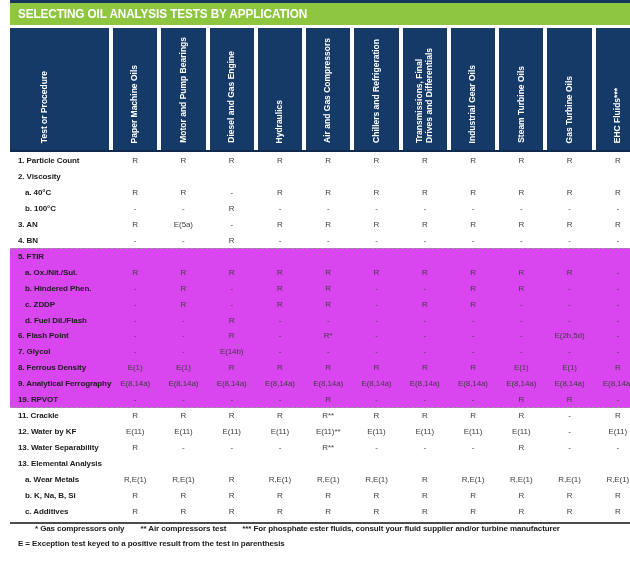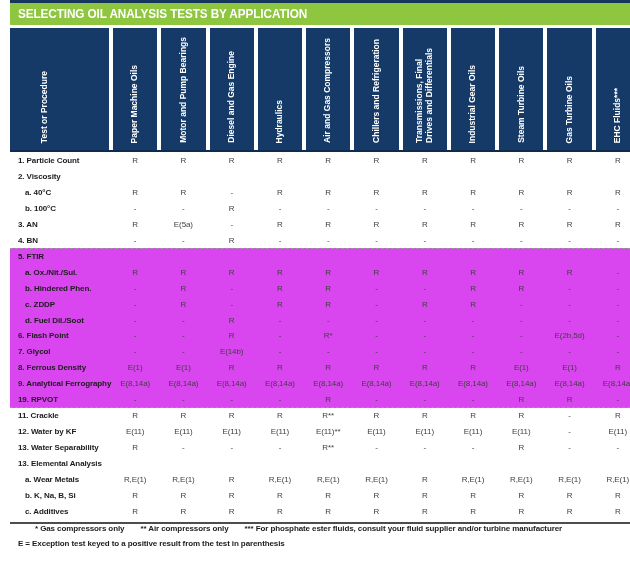--- a/index.html
+++ b/index.html
@@ -242,21 +242,21 @@
             <div class="cell val">R</div>
             <div class="cell val">R</div>
             <div class="cell val">-</div>
             <div class="cell val">R</div>
             <div class="cell val">R</div>
             <div class="cell val">-</div>
             <div class="cell val">-</div>
             <div class="cell val">-</div>
           </div>
           <div class="row">
-            <div class="cell lbl indent">d. Fuel Dil./Soot</div>
+            <div class="cell lbl indent">d. Fuel Dil./Flash</div>
             <div class="cell val">-</div>
             <div class="cell val">-</div>
             <div class="cell val">R</div>
             <div class="cell val">-</div>
             <div class="cell val">-</div>
             <div class="cell val">-</div>
             <div class="cell val">-</div>
             <div class="cell val">-</div>
             <div class="cell val">-</div>
             <div class="cell val">-</div>
@@ -434,18 +434,18 @@
           </div>
         </div>
       </div>
 
     <div class="bottom-rule"></div>
   </div>
 
   <div class="footnotes">
     <div class="fn-line1">
       <span>* Gas compressors only</span>
-      <span>** Air compressors only</span>
+      <span>** Air compressors test</span>
       <span>*** For phosphate ester fluids, consult your fluid supplier and/or turbine manufacturer</span>
     </div>
     <div class="fn-def">E = Exception test keyed to a positive result from the test in parenthesis</div>
   </div>
 </div>
 
 </body></html>

